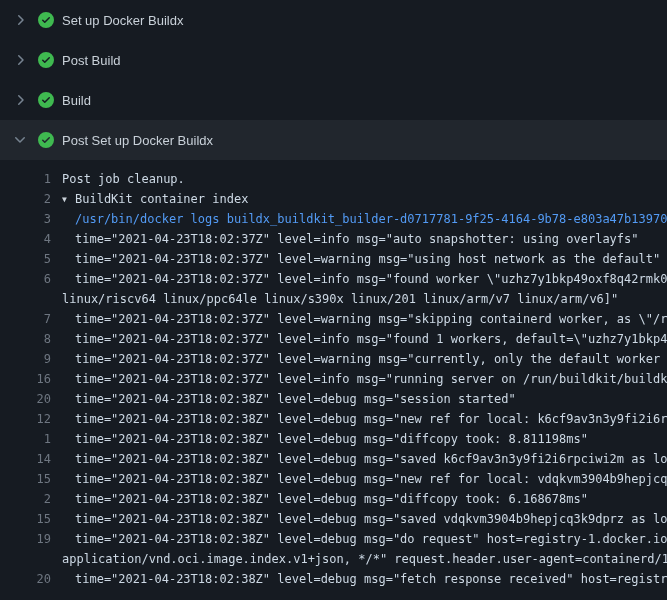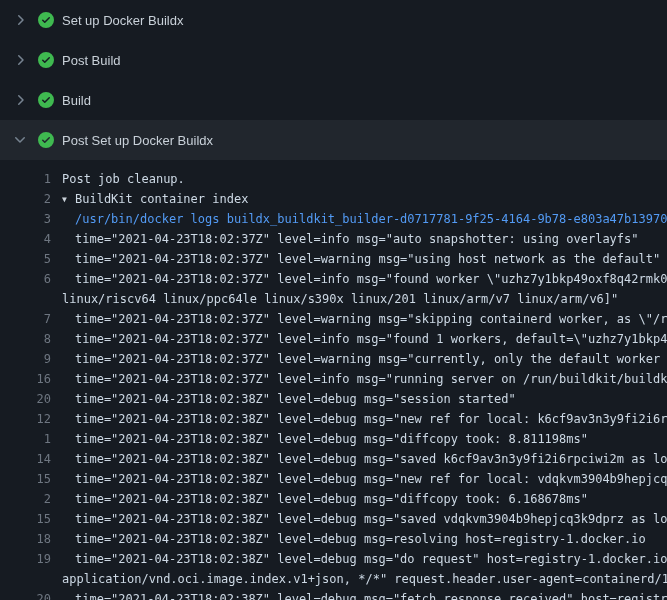--- a/index.html
+++ b/index.html
@@ -119,18 +119,17 @@
       <div class="log-line"><span class="ln">8</span><span class="lt indent">time="2021-04-23T18:02:37Z" level=info msg="found 1 workers, default=\"uzhz7y1bkp49o</span></div>
       <div class="log-line"><span class="ln">9</span><span class="lt indent">time="2021-04-23T18:02:37Z" level=warning msg="currently, only the default worker ca</span></div>
       <div class="log-line"><span class="ln">16</span><span class="lt indent">time="2021-04-23T18:02:37Z" level=info msg="running server on /run/buildkit/buildkit</span></div>
       <div class="log-line"><span class="ln">20</span><span class="lt indent">time="2021-04-23T18:02:38Z" level=debug msg="session started"</span></div>
       <div class="log-line"><span class="ln">12</span><span class="lt indent">time="2021-04-23T18:02:38Z" level=debug msg="new ref for local: k6cf9av3n3y9fi2i6rpc</span></div>
       <div class="log-line"><span class="ln">1</span><span class="lt indent">time="2021-04-23T18:02:38Z" level=debug msg="diffcopy took: 8.811198ms"</span></div>
       <div class="log-line"><span class="ln">14</span><span class="lt indent">time="2021-04-23T18:02:38Z" level=debug msg="saved k6cf9av3n3y9fi2i6rpciwi2m as loca</span></div>
       <div class="log-line"><span class="ln">15</span><span class="lt indent">time="2021-04-23T18:02:38Z" level=debug msg="new ref for local: vdqkvm3904b9hepjcq3k</span></div>
       <div class="log-line"><span class="ln">2</span><span class="lt indent">time="2021-04-23T18:02:38Z" level=debug msg="diffcopy took: 6.168678ms"</span></div>
       <div class="log-line"><span class="ln">15</span><span class="lt indent">time="2021-04-23T18:02:38Z" level=debug msg="saved vdqkvm3904b9hepjcq3k9dprz as loca</span></div>
-      <div class="log-line"><span class="ln">18</span><span class="lt indent">time="2021-04-23T18:02:38Z" level=debug msg=resolving host=registry-1.docker.io</span></div>
       <div class="log-line"><span class="ln">19</span><span class="lt indent">time="2021-04-23T18:02:38Z" level=debug msg="do request" host=registry-1.docker.io r</span></div>
       <div class="log-line"><span class="ln"></span><span class="lt wrap">application/vnd.oci.image.index.v1+json, */*" request.header.user-agent=containerd/1.4</span></div>
       <div class="log-line"><span class="ln">20</span><span class="lt indent">time="2021-04-23T18:02:38Z" level=debug msg="fetch response received" host=registry-</span></div>
     </div>
 </div>
 
 </body></html>

